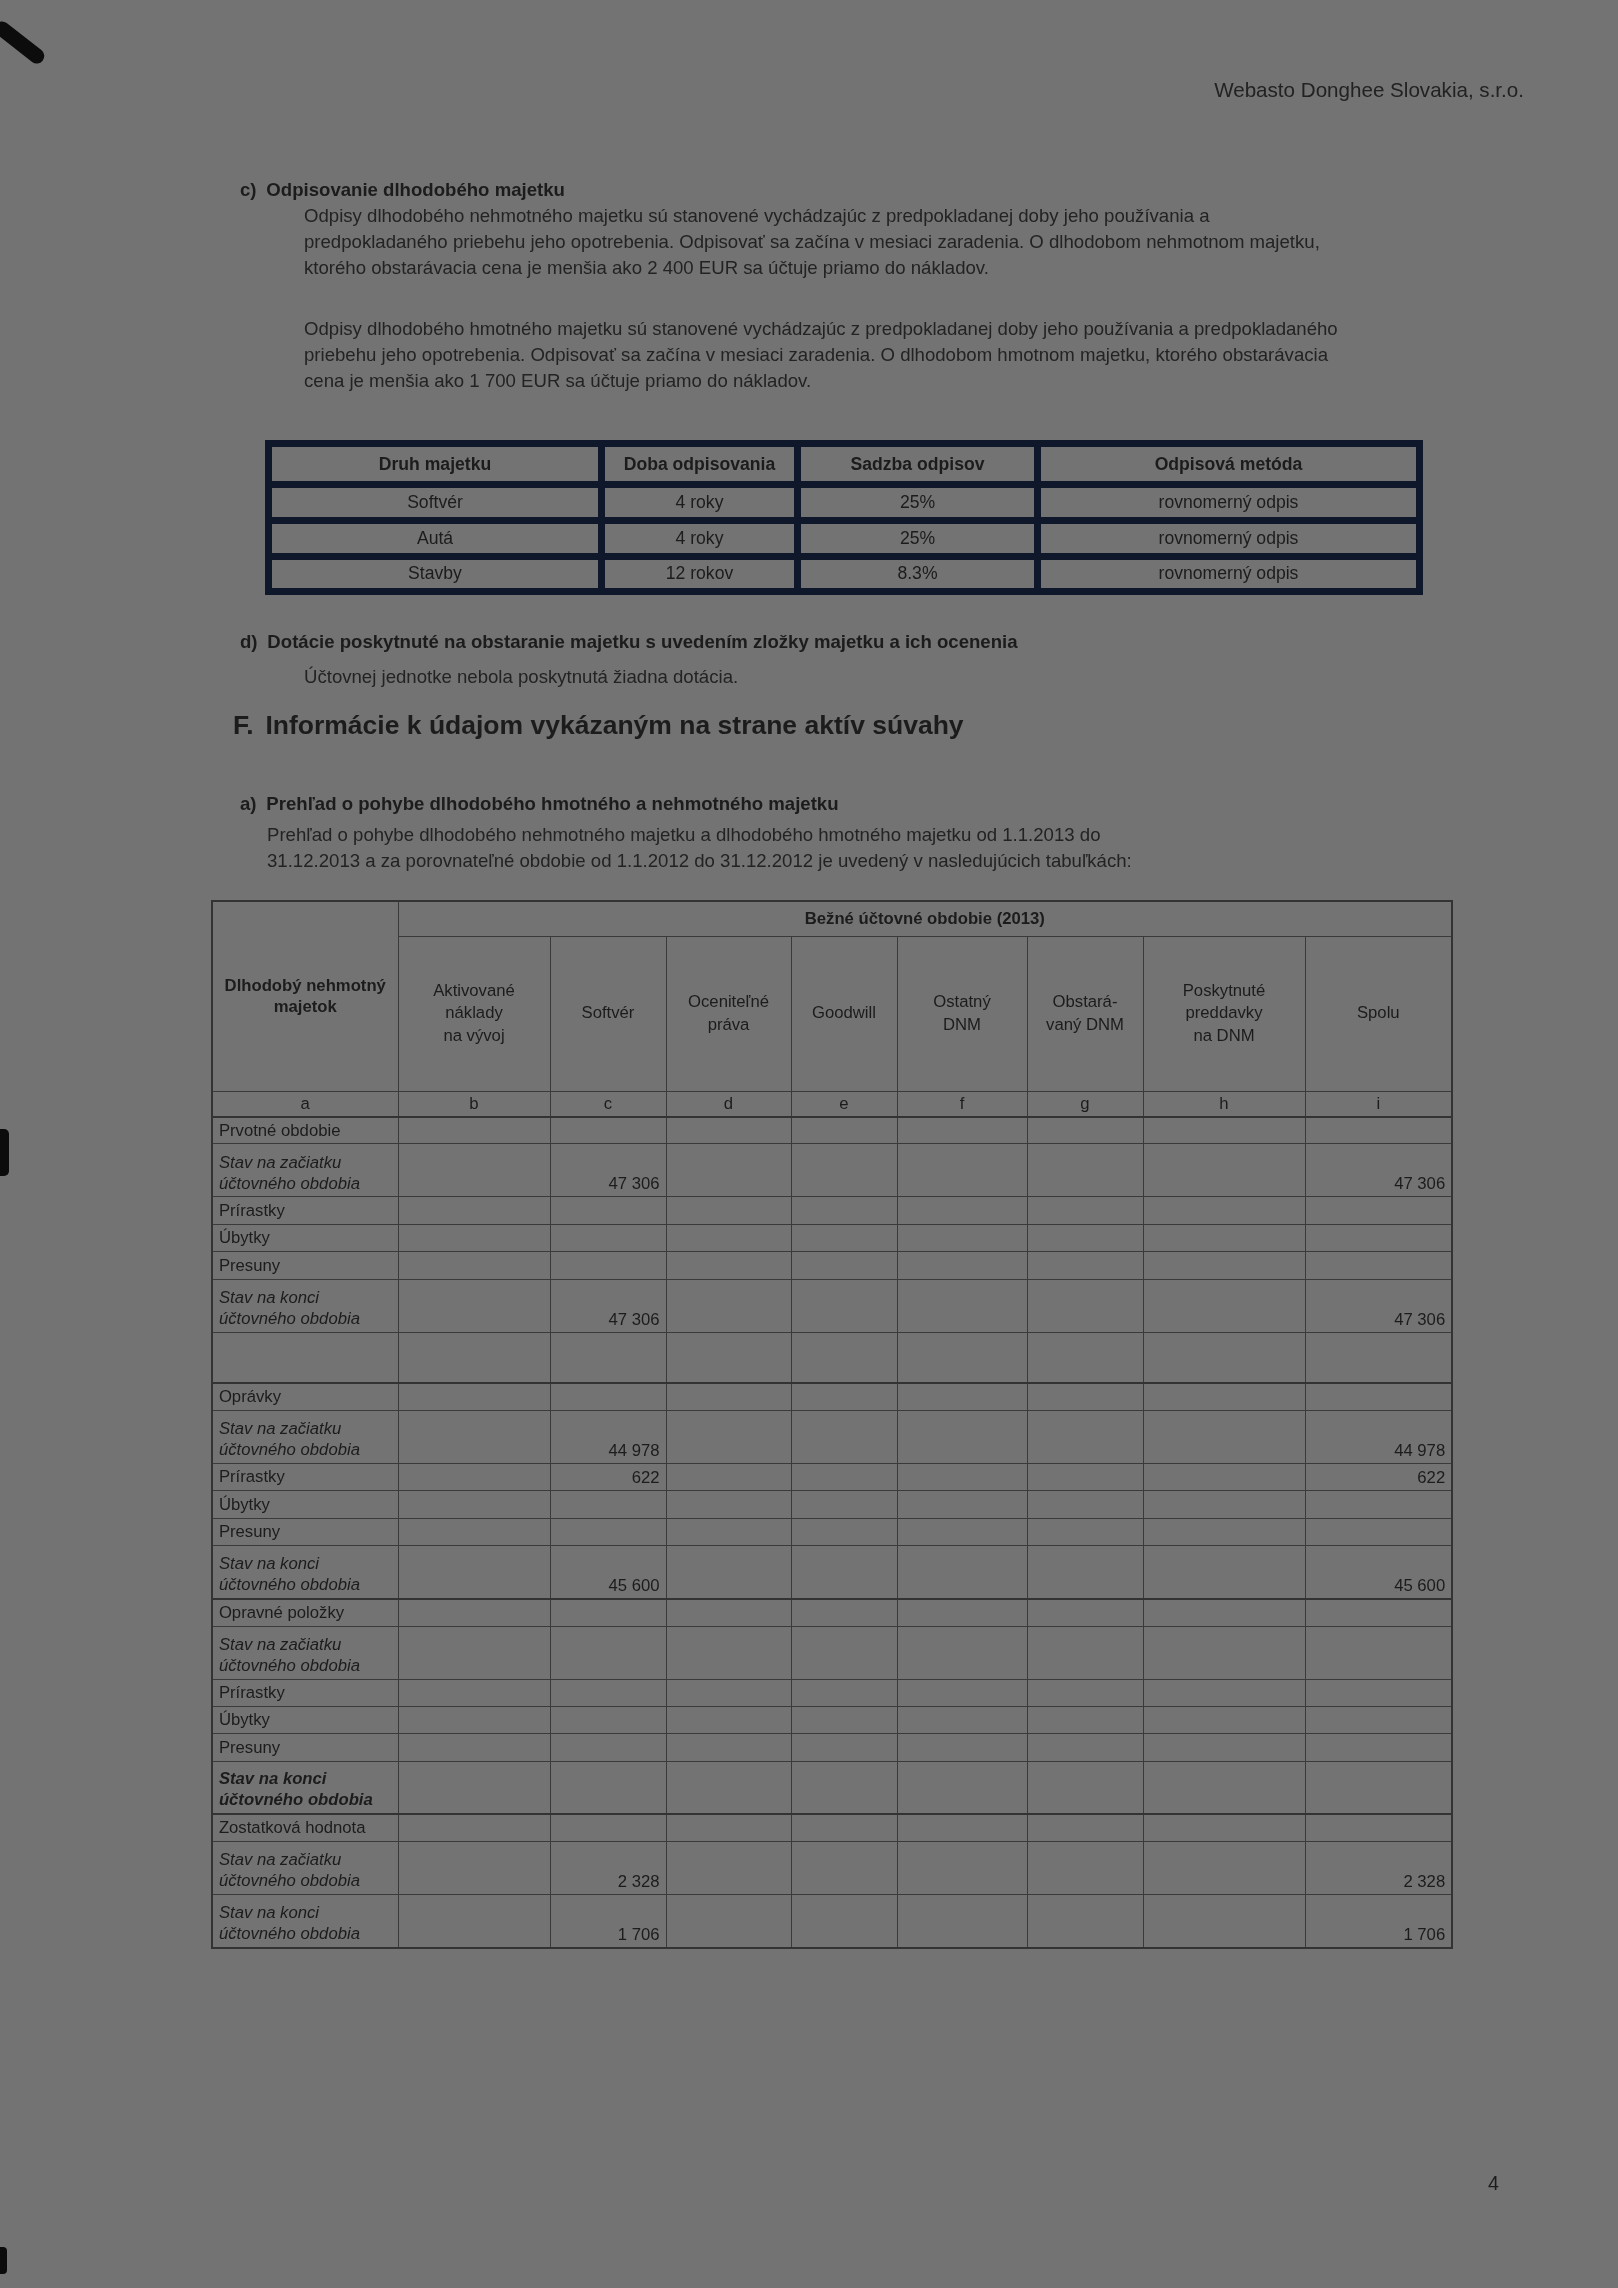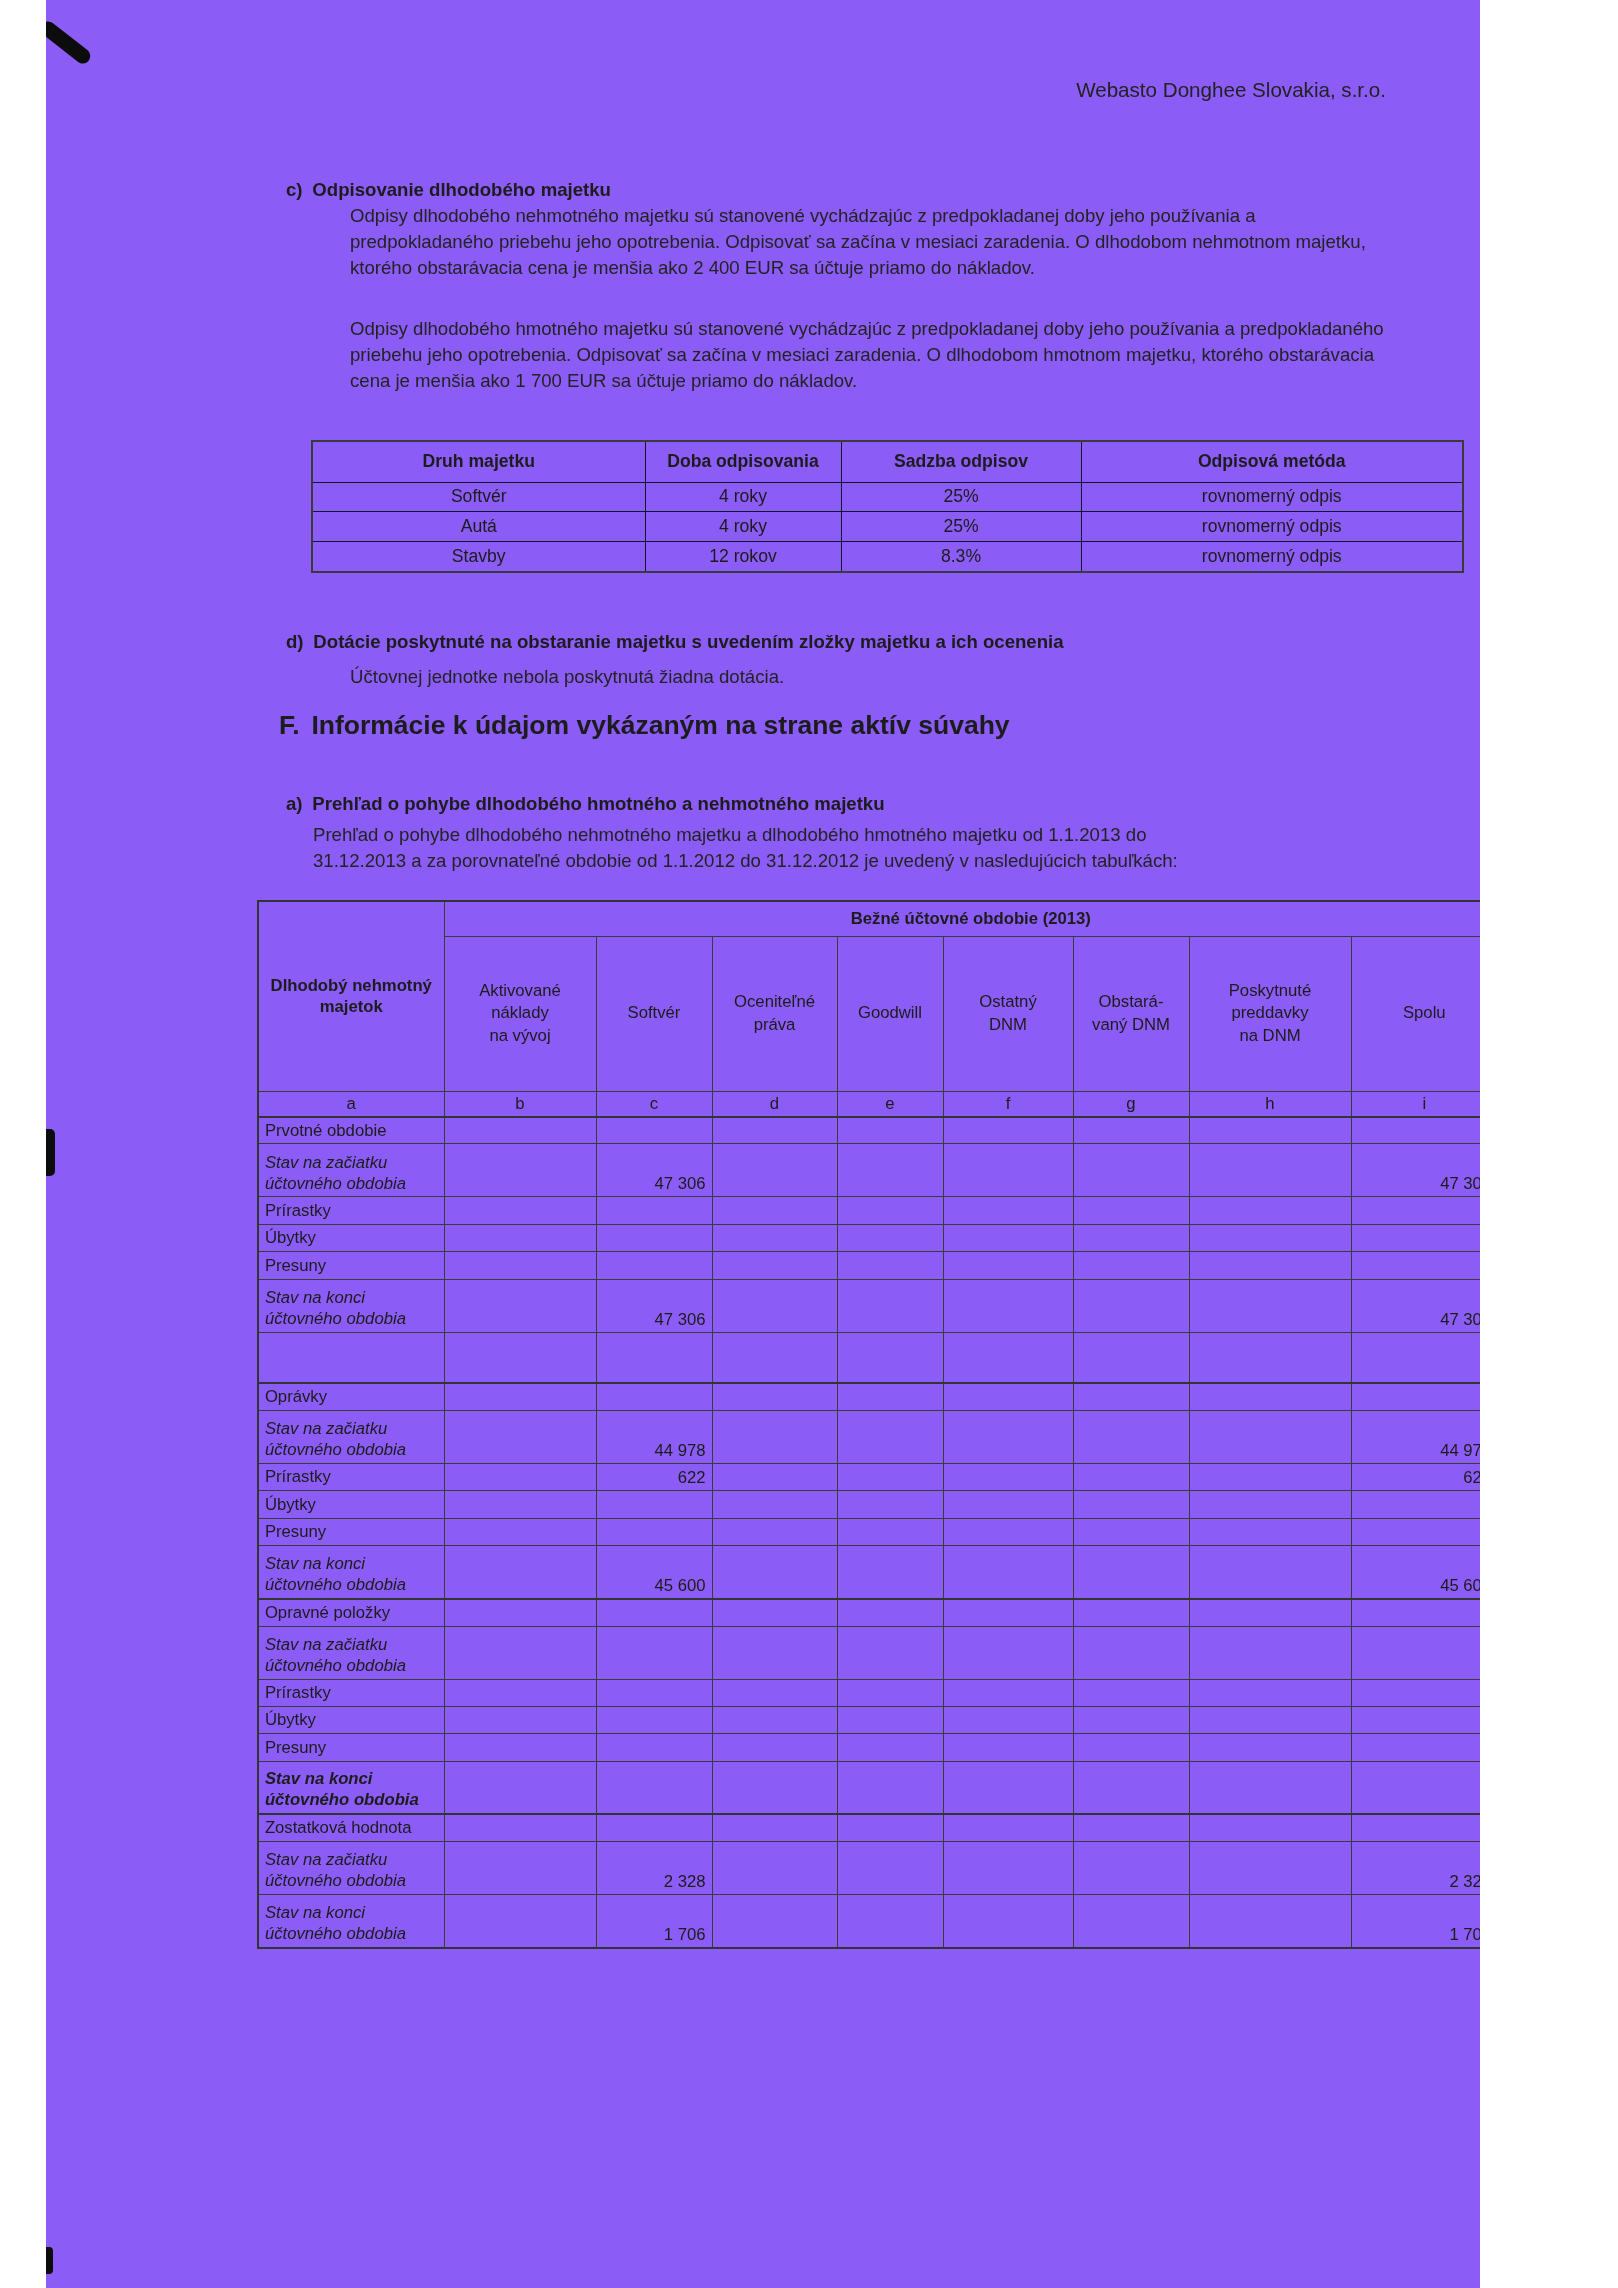--- a/index.html
+++ b/index.html
@@ -3,21 +3,21 @@
 <meta charset="utf-8">
 <style>
   * { margin:0; padding:0; box-sizing:border-box; }
   html,body { background:#ffffff; }
   body {
     width:1618px; height:2289px;
     font-family:"Liberation Sans", sans-serif;
     color:#1c1c1c;
     position:relative;
   }
-  .page { position:relative; width:1434px; height:2289px; background:#8b5cf6; overflow:hidden;margin-left:46px; }
+  .page { position:relative; width:1618px; height:2289px; background:#737373; overflow:hidden; }
 
   
   .artifact { position:absolute; background:#0c0c0c; }
   .artifact-top { left:-9.8px; top:35px; width:59px; height:14.7px; transform:rotate(38deg); border-radius:7.8px; }
   .artifact-mid { left:0; top:1129px; width:8.8px; height:47px; border-radius:0 4.9px 4.9px 0; }
   .artifact-bottom { left:0; top:2247px; width:6.9px; height:27.4px; border-radius:0 3.9px 3.9px 0; }
 
   .company-header { position:absolute; top:78px; right:94px; font-size:20.6px; color:#222; }
 
   .sec-heading { position:absolute; font-size:18.6px; font-weight:bold; white-space:nowrap; }
@@ -31,21 +31,21 @@
   .para { position:absolute; font-size:18.6px; line-height:1.4; white-space:pre-line; color:#232323; }
   .para-1 { top:203px; left:304px; width:1166px; }
   .para-2 { top:316px; left:304px; width:1166px; }
   .para-d { top:664px; left:304px; width:1078px; }
   .para-a { top:822px; left:267px; width:980px; }
 
   table { border-collapse:collapse; table-layout:fixed; }
 
   
   .dep-table { position:absolute; top:440px; left:265px; width:1152px; font-size:17.6px; border:2px solid #3a3a3a; }
-  .dep-table th, .dep-table td { border:1px solid #0f172a; text-align:center; padding:3.9px 5.9px; }
+  .dep-table th, .dep-table td { border:7px solid #0f172a; text-align:center; padding:3.9px 5.9px; }
   .dep-table thead th { font-weight:bold; height:41px; vertical-align:middle; }
   .dep-table tbody td { height:29px; vertical-align:middle; }
 
   
   .mov-table { position:absolute; top:900px; left:211px; width:1240px; font-size:16.7px; border:2px solid #333; }
   .mov-table th, .mov-table td { border:1px solid #3a3a3a; padding:2px 5.9px; }
   .corner-cell { font-weight:bold; text-align:center; vertical-align:middle; white-space:pre-line; line-height:1.3; }
   .period-cell { font-weight:bold; text-align:center; vertical-align:middle; height:35px; }
   .colnames-row th { font-weight:normal; text-align:center; vertical-align:middle; height:155px; white-space:pre-line; line-height:1.35; }
   .letters-row td { text-align:center; height:25.5px; vertical-align:middle; }

